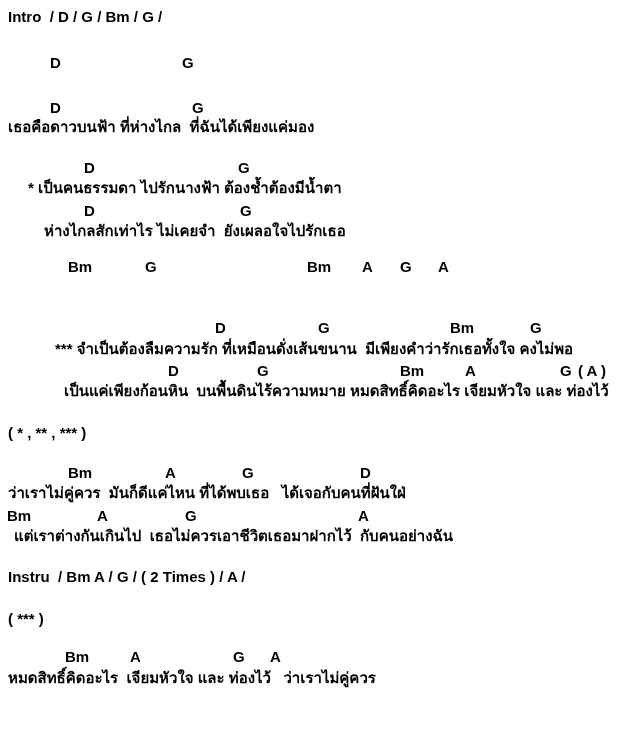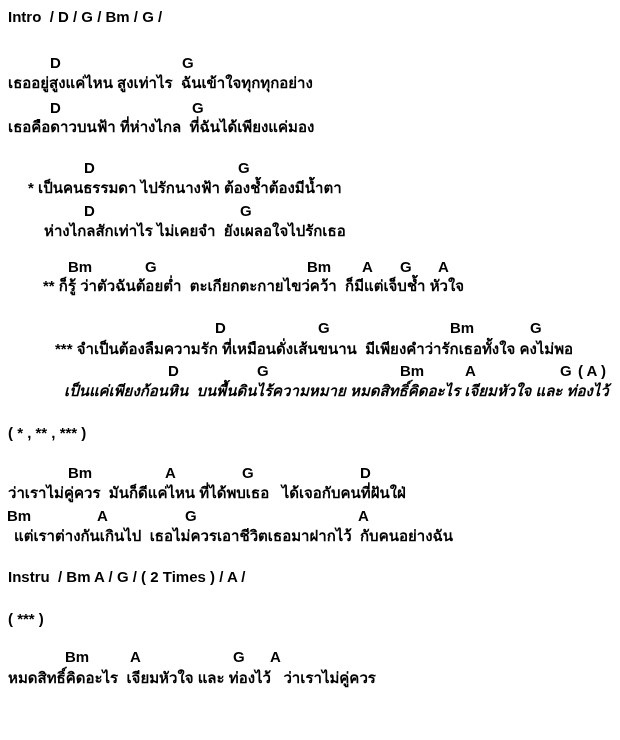--- a/index.html
+++ b/index.html
@@ -36,33 +36,31 @@
     top: 0;
     white-space: pre;
   }
 </style>
 </head>
 <body>
 
 <div id="sheet">
     <div class="line" style="top: 8px;"><span class="txt" style="left: 8px;">Intro  / D / G / Bm / G /</span></div>
     <div class="line" style="top: 54px;"><span class="chord" style="left: 50px;">D</span><span class="chord" style="left: 182px;">G</span></div>
-    <div class="line" style="top: 74px;"><span class="txt" style="left: 8px;">เธออยู่สูงแค่ไหน สูงเท่าไร  ฉันเข้าใจทุกทุกอย่าง</span></div>
     <div class="line" style="top: 99px;"><span class="chord" style="left: 50px;">D</span><span class="chord" style="left: 192px;">G</span></div>
     <div class="line" style="top: 118px;"><span class="txt" style="left: 8px;">เธอคือดาวบนฟ้า ที่ห่างไกล  ที่ฉันได้เพียงแค่มอง</span></div>
     <div class="line" style="top: 159px;"><span class="chord" style="left: 84px;">D</span><span class="chord" style="left: 238px;">G</span></div>
     <div class="line" style="top: 179px;"><span class="txt" style="left: 28px;">* เป็นคนธรรมดา ไปรักนางฟ้า ต้องช้ำต้องมีน้ำตา</span></div>
     <div class="line" style="top: 202px;"><span class="chord" style="left: 84px;">D</span><span class="chord" style="left: 240px;">G</span></div>
     <div class="line" style="top: 222px;"><span class="txt" style="left: 44px;">ห่างไกลสักเท่าไร ไม่เคยจำ  ยังเผลอใจไปรักเธอ</span></div>
     <div class="line" style="top: 258px;"><span class="chord" style="left: 68px;">Bm</span><span class="chord" style="left: 145px;">G</span><span class="chord" style="left: 307px;">Bm</span><span class="chord" style="left: 362px;">A</span><span class="chord" style="left: 400px;">G</span><span class="chord" style="left: 438px;">A</span></div>
-    <div class="line" style="top: 277px;"><span class="txt" style="left: 43px;">** ก็รู้ ว่าตัวฉันต้อยต่ำ  ตะเกียกตะกายไขว่คว้า  ก็มีแต่เจ็บช้ำ หัวใจ</span></div>
     <div class="line" style="top: 319px;"><span class="chord" style="left: 215px;">D</span><span class="chord" style="left: 318px;">G</span><span class="chord" style="left: 450px;">Bm</span><span class="chord" style="left: 530px;">G</span></div>
     <div class="line" style="top: 340px;"><span class="txt" style="left: 55px;">*** จำเป็นต้องลืมความรัก ที่เหมือนดั่งเส้นขนาน  มีเพียงคำว่ารักเธอทั้งใจ คงไม่พอ</span></div>
     <div class="line" style="top: 362px;"><span class="chord" style="left: 168px;">D</span><span class="chord" style="left: 257px;">G</span><span class="chord" style="left: 400px;">Bm</span><span class="chord" style="left: 465px;">A</span><span class="chord" style="left: 560px;">G</span><span class="chord" style="left: 578px;">( A )</span></div>
-    <div class="line" style="top: 382px; font-style: italic;"><span class="txt" style="left: 64px;">เป็นแค่เพียงก้อนหิน  บนพื้นดินไร้ความหมาย หมดสิทธิ์คิดอะไร เจียมหัวใจ และ ท่องไว้</span></div>
+    <div class="line" style="top: 382px;"><span class="txt" style="left: 64px;">เป็นแค่เพียงก้อนหิน  บนพื้นดินไร้ความหมาย หมดสิทธิ์คิดอะไร เจียมหัวใจ และ ท่องไว้</span></div>
     <div class="line" style="top: 424px;"><span class="txt" style="left: 8px;">( * , ** , *** )</span></div>
     <div class="line" style="top: 464px;"><span class="chord" style="left: 68px;">Bm</span><span class="chord" style="left: 165px;">A</span><span class="chord" style="left: 242px;">G</span><span class="chord" style="left: 360px;">D</span></div>
     <div class="line" style="top: 484px;"><span class="txt" style="left: 8px;">ว่าเราไม่คู่ควร  มันก็ดีแค่ไหน ที่ได้พบเธอ   ได้เจอกับคนที่ฝันใฝ่</span></div>
     <div class="line" style="top: 507px;"><span class="chord" style="left: 7px;">Bm</span><span class="chord" style="left: 97px;">A</span><span class="chord" style="left: 185px;">G</span><span class="chord" style="left: 358px;">A</span></div>
     <div class="line" style="top: 527px;"><span class="txt" style="left: 14px;">แต่เราต่างกันเกินไป  เธอไม่ควรเอาชีวิตเธอมาฝากไว้  กับคนอย่างฉัน</span></div>
     <div class="line" style="top: 568px;"><span class="txt" style="left: 8px;">Instru  / Bm A / G / ( 2 Times ) / A /</span></div>
     <div class="line" style="top: 610px;"><span class="txt" style="left: 8px;">( *** )</span></div>
     <div class="line" style="top: 648px;"><span class="chord" style="left: 65px;">Bm</span><span class="chord" style="left: 130px;">A</span><span class="chord" style="left: 233px;">G</span><span class="chord" style="left: 270px;">A</span></div>
     <div class="line" style="top: 669px;"><span class="txt" style="left: 8px;">หมดสิทธิ์คิดอะไร  เจียมหัวใจ และ ท่องไว้   ว่าเราไม่คู่ควร</span></div>
   </div>

